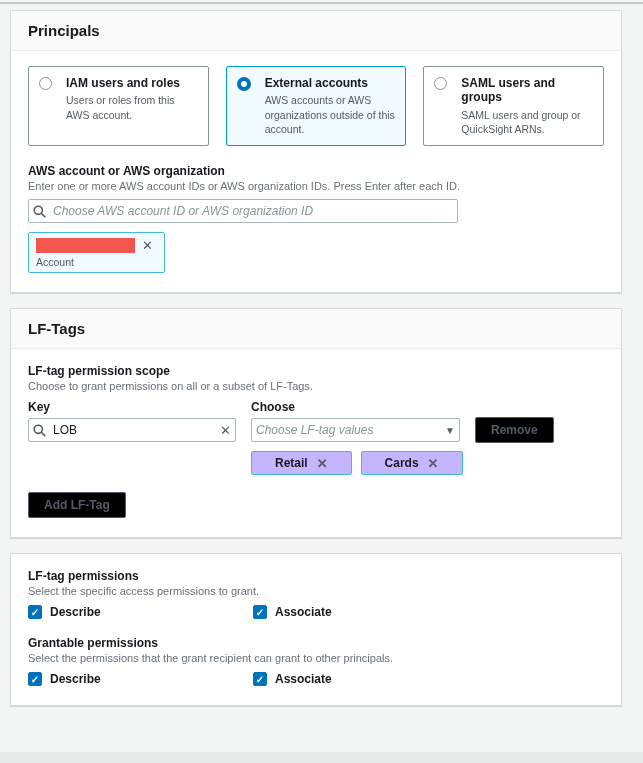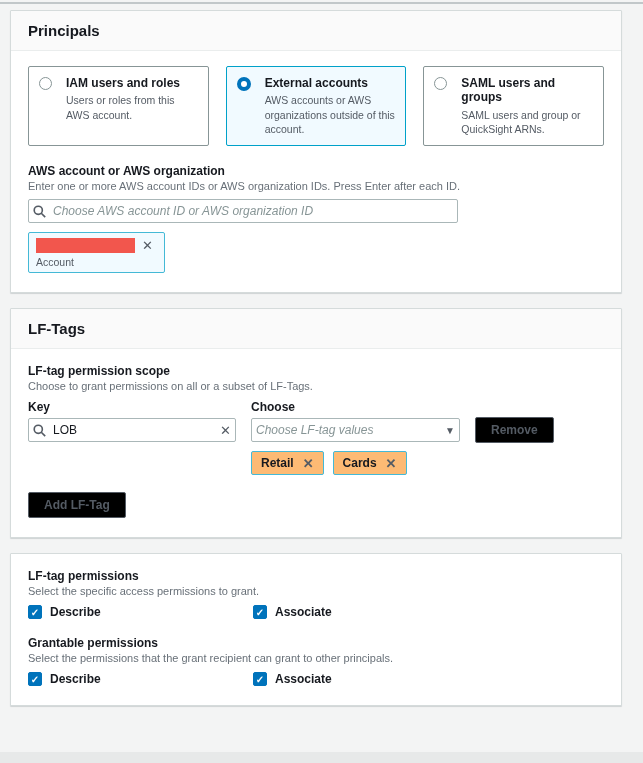--- a/index.html
+++ b/index.html
@@ -73,22 +73,22 @@
     padding:5px 7px 4px 7px;
   }
   .token-row { display:flex; align-items:center; gap:7px; }
   .redaction { width:99px; height:15px; background:#f2564d; }
   .token-x { font-size:13px; color:#545b64; cursor:pointer; line-height:1; }
   .token-label { font-size:10.5px; color:#545b64; margin-top:3px; }
 
   .chips { display:flex; gap:9px; margin-top:9px; }
   .chip {
     display:flex; align-items:center; gap:9px;
-    background:#fdba74; border:1px solid #44b9d6; border-radius:2px;
-    padding:4px 9px; font-size:12px; font-weight:bold; color:#16191f;
+    background:#c4b5fd; border:1px solid #44b9d6; border-radius:2px;
+    padding:4px 23px; font-size:12px; font-weight:bold; color:#16191f;
   }
 
   
   .btn {
     display:inline-block; font-size:12px; font-weight:bold;
     border-radius:2px; cursor:pointer; line-height:1;
   }
   .btn-secondary {
     background:#000000; color:#545b64;
     border:1px solid #545b64; padding:6px 15px;

